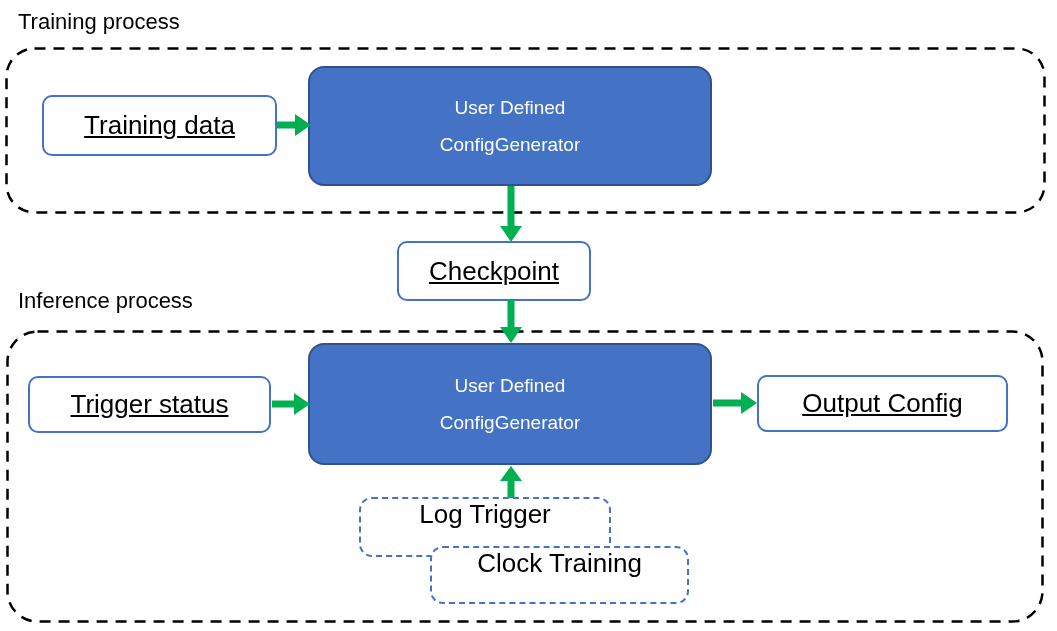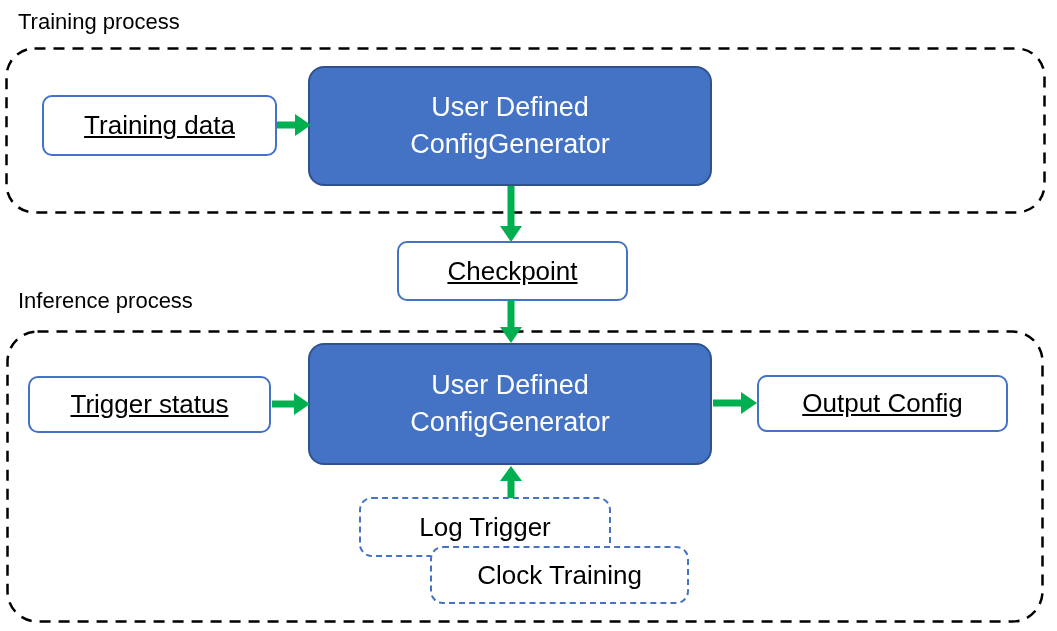--- a/index.html
+++ b/index.html
@@ -33,30 +33,29 @@
     border-radius: 10px;
     text-decoration: underline;
   }
   .generator {
     box-sizing: border-box;
     display: flex;
     flex-direction: column;
     align-items: center;
     justify-content: center;
     text-align: center;
-    font-size: 27px;
+    font-size: 19px;
     line-height: 37px;
     border-style: solid;
     border-width: 2px;
     border-radius: 16px;
   }
   .trigger {
     box-sizing: border-box;
     display: flex;
-    align-items: center;
     justify-content: center;
     text-align: center;
     font-size: 26px;
     border-style: dashed;
     border-width: 2px;
     border-radius: 13px;
   }
   svg.boundary, svg.arrow { display: block; }
 </style>
 </head>
@@ -78,21 +77,21 @@
 
   <div class="abs node" style="left: 42px; top: 95px; width: 235px; height: 61px; background-color: rgb(255, 255, 255); border-color: rgb(68, 114, 196); color: rgb(0, 0, 0);">
     <span>Training data</span>
   </div>
 
   <div class="abs generator" style="left: 308px; top: 66px; width: 404px; height: 120px; background-color: rgb(68, 114, 196); border-color: rgb(47, 82, 143); color: rgb(255, 255, 255);">
     <span>User Defined</span>
     <span>ConfigGenerator</span>
   </div>
 
-  <div class="abs node" style="left: 397px; top: 241px; width: 231px; height: 60px; background-color: rgb(255, 255, 255); border-color: rgb(68, 114, 196); color: rgb(0, 0, 0);">
+  <div class="abs node" style="left: 397px; top: 241px; width: 194px; height: 60px; background-color: rgb(255, 255, 255); border-color: rgb(68, 114, 196); color: rgb(0, 0, 0);">
     <span>Checkpoint</span>
   </div>
 
   <div class="abs node" style="left: 28px; top: 376px; width: 243px; height: 57px; background-color: rgb(255, 255, 255); border-color: rgb(68, 114, 196); color: rgb(0, 0, 0);">
     <span>Trigger status</span>
   </div>
 
   <div class="abs generator" style="left: 308px; top: 343px; width: 404px; height: 122px; background-color: rgb(68, 114, 196); border-color: rgb(47, 82, 143); color: rgb(255, 255, 255);">
     <span>User Defined</span>
     <span>ConfigGenerator</span>

